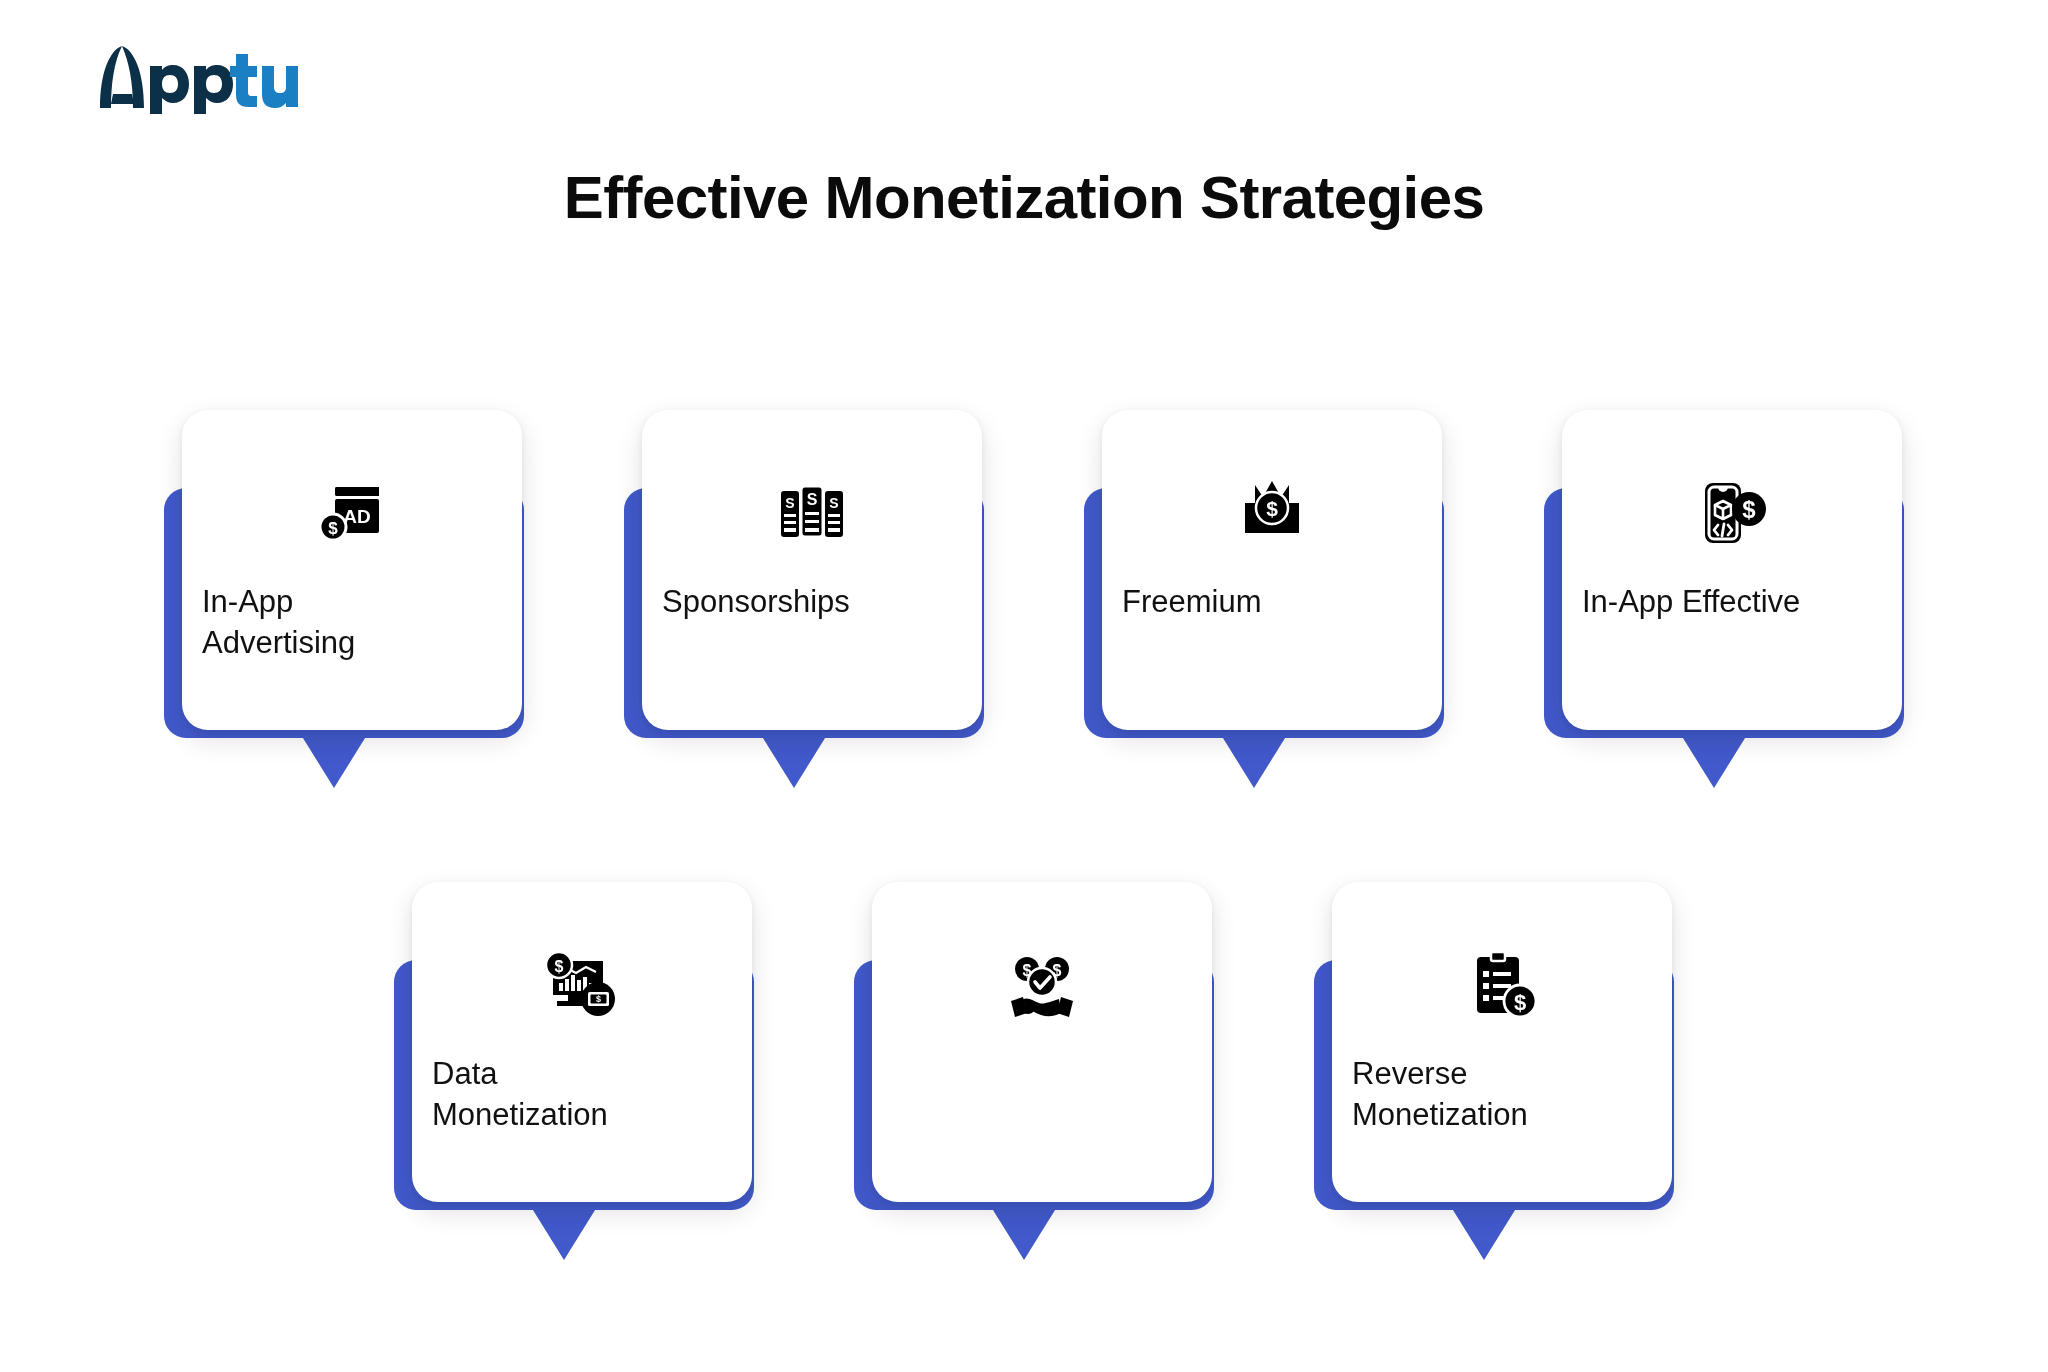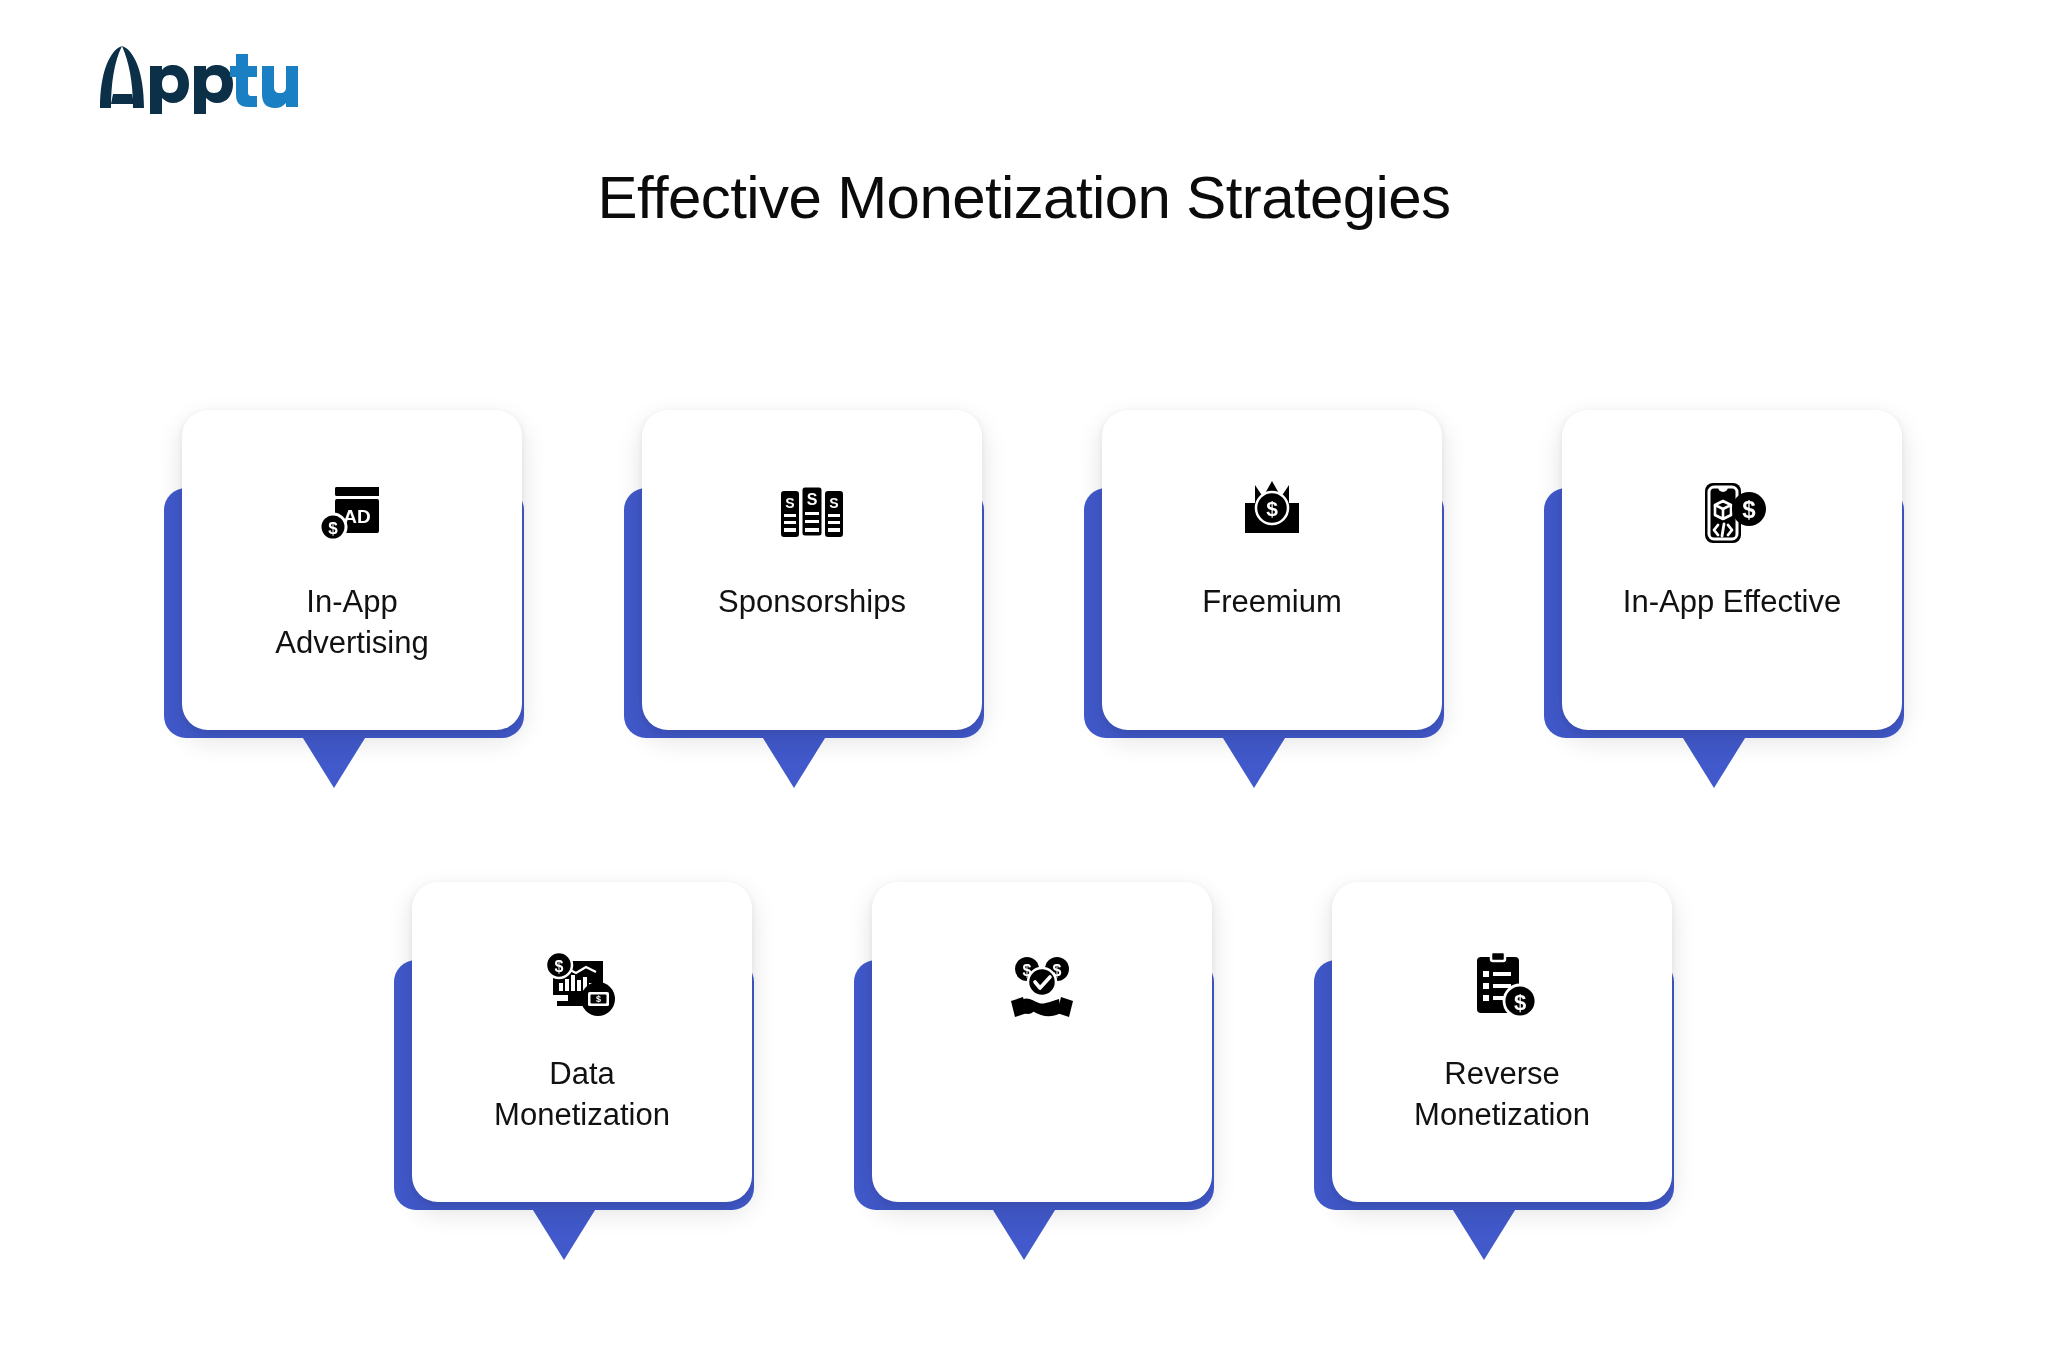--- a/index.html
+++ b/index.html
@@ -33,21 +33,21 @@
   
   .title-block {
     position: absolute;
     left: 0;
     top: 160px;
     width: 2048px;
     text-align: center;
   }
   .title-line {
     font-family: "Liberation Sans", sans-serif;
-    font-weight: normal;
+    font-weight: bold;
     font-size: 60px;
     line-height: 1.28;
     letter-spacing: -0.6px;
     color: #0b0b0b;
     white-space: nowrap;
   }
 
   
   .rows {
     position: absolute;
@@ -116,21 +116,21 @@
     height: 84px;
     display: flex;
     align-items: center;
     justify-content: center;
   }
   .card-icon svg { display: block; }
 
   .card-label {
     margin-top: 26px;
     width: 300px;
-    text-align: center;
+    text-align: left;
     font-family: "Liberation Sans", sans-serif;
     font-size: 31px;
     line-height: 1.32;
     color: #111111;
     white-space: pre-line;
   }
 </style>
 </head>
 <body>
 

